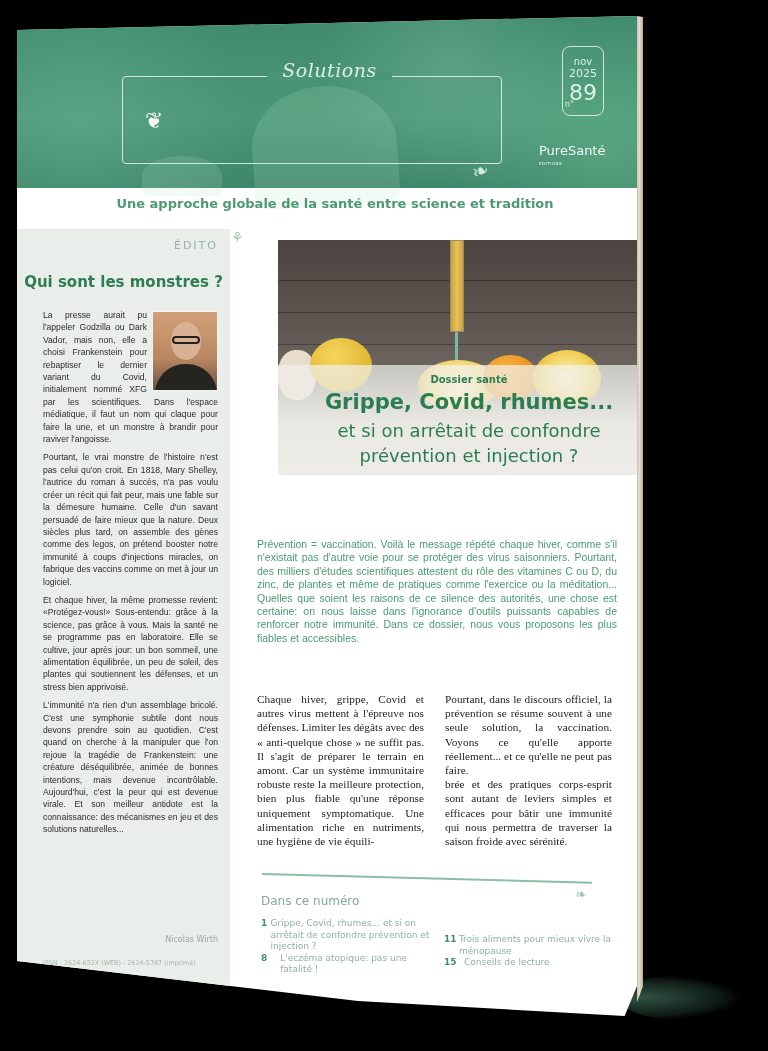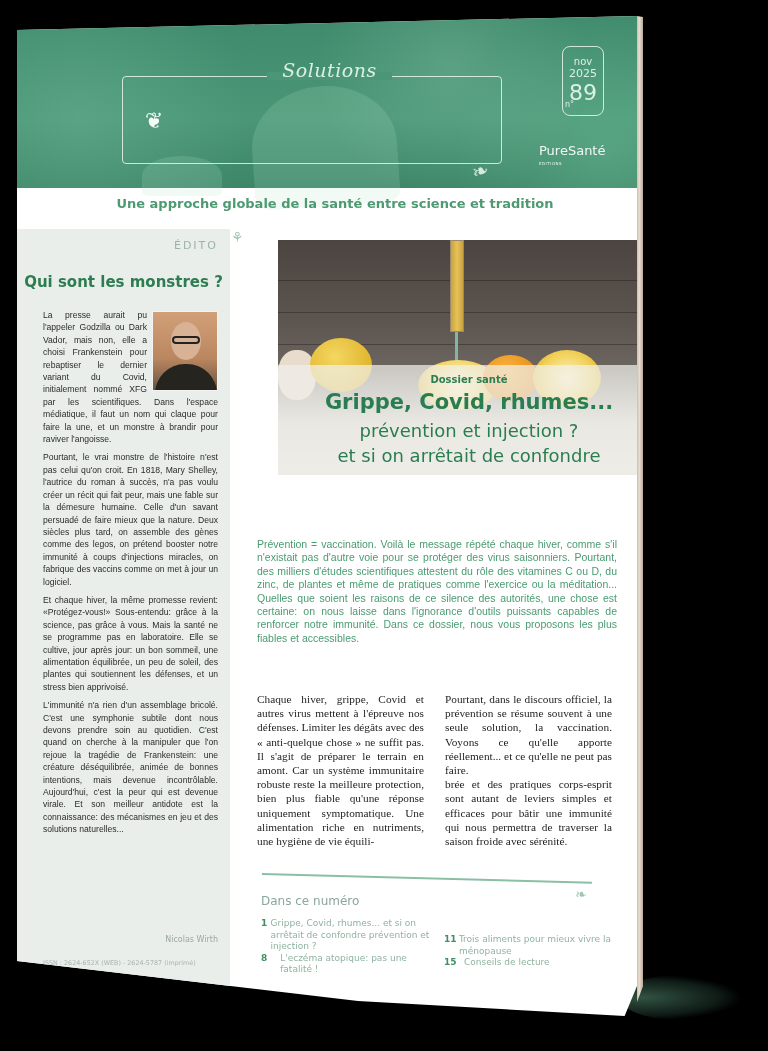--- a/index.html
+++ b/index.html
@@ -213,22 +213,22 @@
     <div class="needle"></div>
     <div class="garlic"></div>
     <div class="fruit f1"></div>
     <div class="fruit f2"></div>
     <div class="fruit f3"></div>
     <div class="fruit f4"></div>
     <div class="hero-overlay"></div>
     <div class="dossier-label">Dossier santé</div>
     <div class="hero-title">Grippe, Covid, rhumes...</div>
     <div class="hero-sub">
+      <div>et si on arrêtait de confondre</div>
       <div>prévention et injection ?</div>
-      <div>et si on arrêtait de confondre</div>
     </div>
   </div>
 
   <div class="lead">Prévention = vaccination. Voilà le message répété chaque hiver, comme s'il n'existait pas d'autre voie pour se protéger des virus saisonniers. Pourtant, des milliers d'études scientifiques attestent du rôle des vitamines C ou D, du zinc, de plantes et même de pratiques comme l'exercice ou la méditation... Quelles que soient les raisons de ce silence des autorités, une chose est certaine: on nous laisse dans l'ignorance d'outils puissants capables de renforcer notre immunité. Dans ce dossier, nous vous proposons les plus fiables et accessibles.</div>
 
   <div class="col col1">Chaque hiver, grippe, Covid et autres virus mettent à l'épreuve nos défenses. Limiter les dégâts avec des « anti-quelque chose » ne suffit pas. Il s'agit de préparer le terrain en amont. Car un système immunitaire robuste reste la meilleure protection, bien plus fiable qu'une réponse uniquement symptomatique. Une alimentation riche en nutriments, une hygiène de vie équili-</div>
   <div class="col col2">
     <div>Pourtant, dans le discours officiel, la prévention se résume souvent à une seule solution, la vaccination. Voyons ce qu'elle apporte réellement... et ce qu'elle ne peut pas faire.</div>
     <div>brée et des pratiques corps-esprit sont autant de leviers simples et efficaces pour bâtir une immunité qui nous permettra de traverser la saison froide avec sérénité.</div>
   </div>

